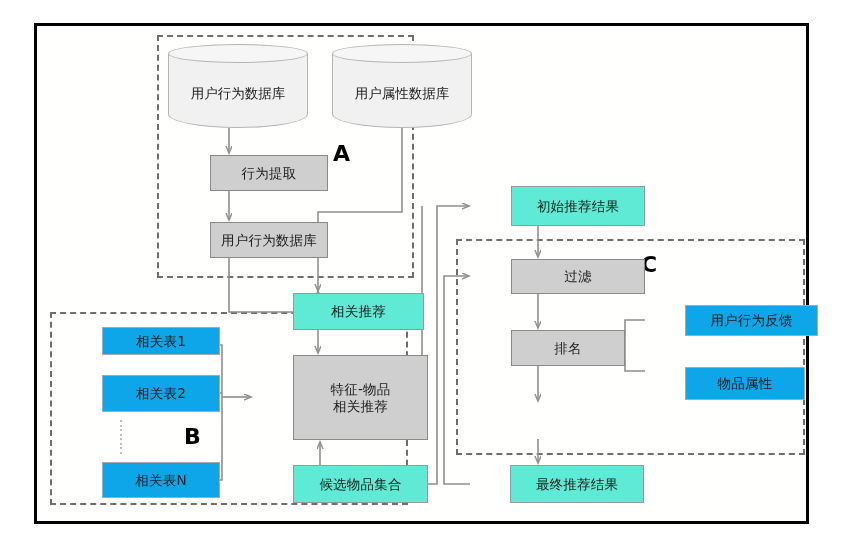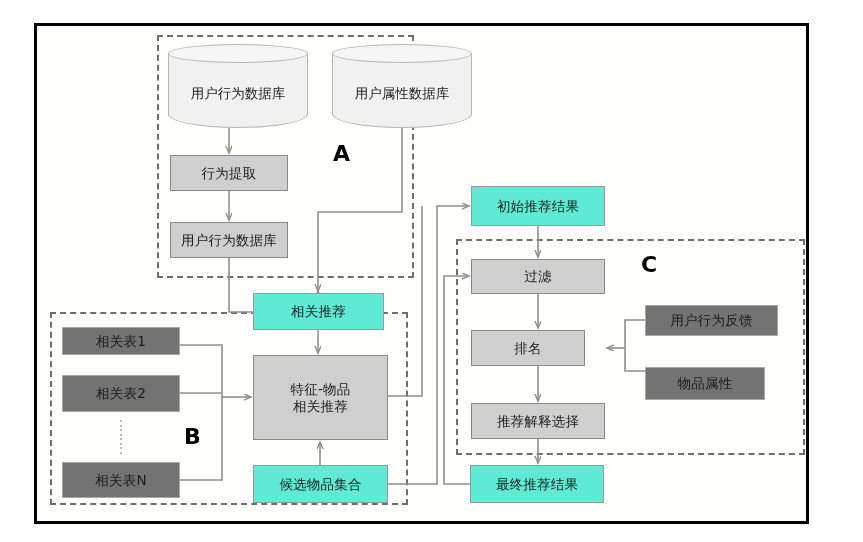--- a/index.html
+++ b/index.html
@@ -36,31 +36,32 @@
     position: absolute;
     box-sizing: border-box;
     display: flex;
     align-items: center;
     justify-content: center;
     text-align: center;
     font-size: 13.5px;
     color: #1c1c1c;
     line-height: 1.25;
     letter-spacing: 0.2px;
+    margin-left: 40px;
   }
   .box-light {
     background: #5eead4;
     border: 1.6px solid #9a9a9a;
   }
   .box-dark {
     background: #cfcfcf;
     border: 1.8px solid #8a8a8a;
   }
   .box-pale {
-    background: #737373;
+    background: #0ea5e9;
     border: 1.4px solid #a8a8a8;
   }
   .cyl {
     position: absolute;
     box-sizing: border-box;
     display: flex;
     align-items: center;
     justify-content: center;
     font-size: 13.5px;
     color: #1c1c1c;
@@ -238,23 +239,20 @@
   </div>
 
   <div class="node box-dark" style="left:471px; top:259px; width:134px; height:35px;">
     <span>过滤</span>
   </div>
 
   <div class="node box-dark" style="left:471px; top:330px; width:114px; height:36px;">
     <span>排名</span>
   </div>
 
-  <div class="node box-dark" style="left:471px; top:403px; width:134px; height:36px;">
-    <span>推荐解释选择</span>
-  </div>
 
   <div class="node box-light" style="left:470px; top:465px; width:134px; height:38px;text-align:center;">
     <span>最终推荐结果</span>
   </div>
 
   <div class="node box-pale" style="left:645px; top:305px; width:133px; height:31px;">
     <span>用户行为反馈</span>
   </div>
 
   <div class="node box-pale" style="left:645px; top:367px; width:120px; height:33px;">

